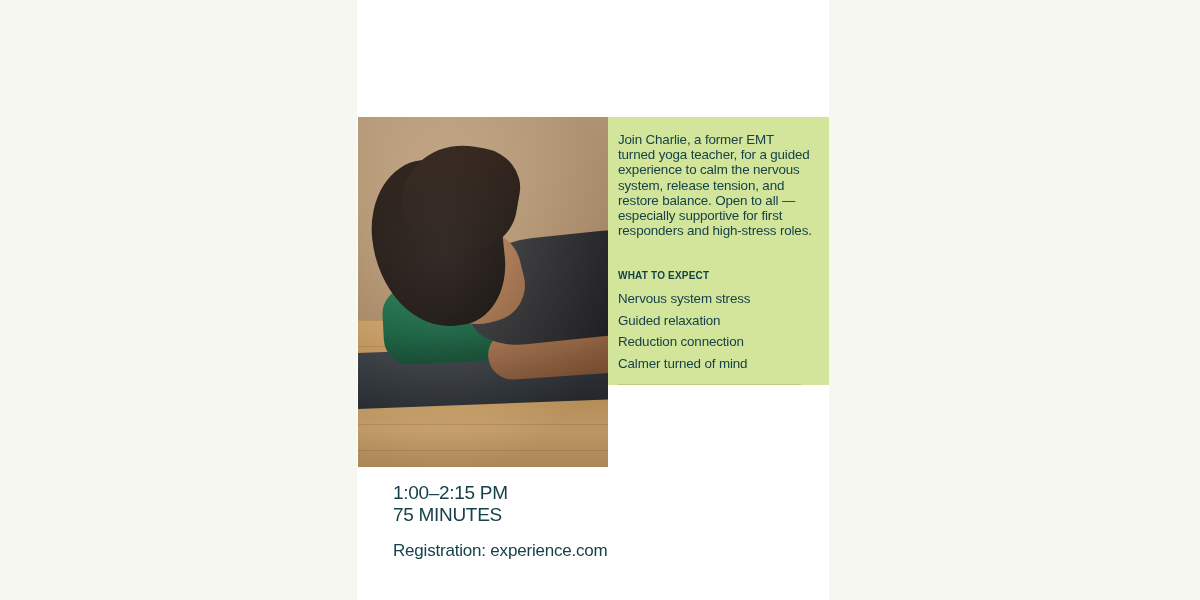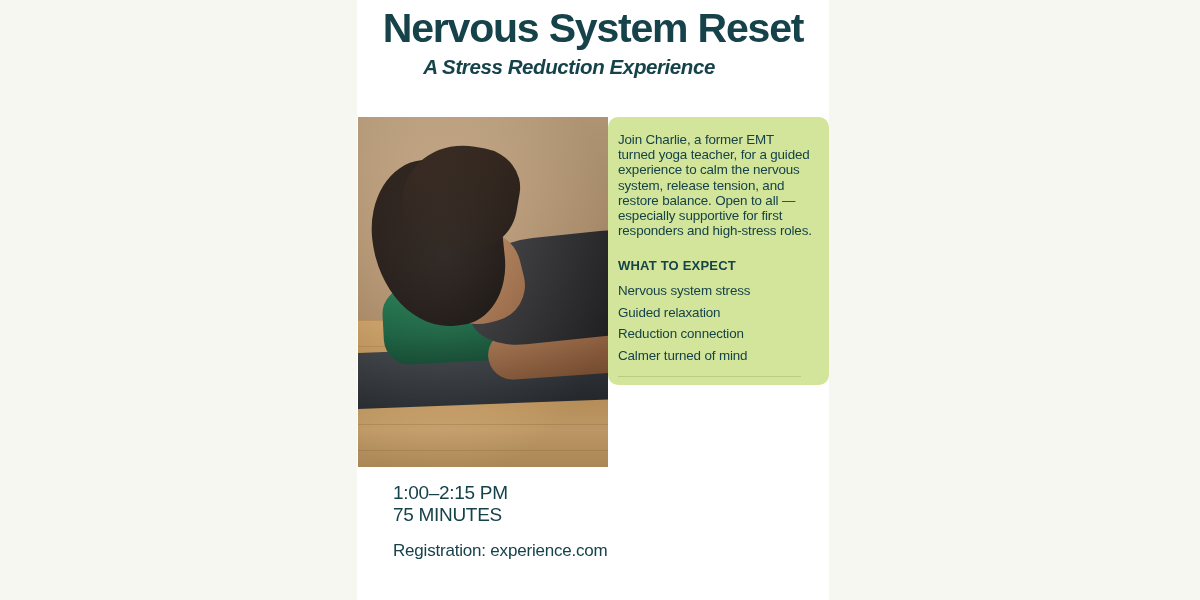--- a/index.html
+++ b/index.html
@@ -117,31 +117,30 @@
   .ph-shade {
     position: absolute; left: 0; top: 0; width: 100%; height: 100%;
     background: radial-gradient(ellipse at 35% 40%, rgba(255,255,255,0.10), rgba(0,0,0,0.16) 75%);
   }
   .info-panel {
     position: absolute;
     left: 250px; top: 0;
     width: 221px; height: 268px;
     background: #d2e59a;
     padding: 15px 16px 8px 10px;
-    border-radius: 10px;
   }
   .blurb {
     font-size: 13.4px;
     line-height: 15.2px;
     color: #16424a;
     letter-spacing: -0.15px;
   }
   .expect-head {
-    margin-top: 20px;
-    font-size: 13px;
+    margin-top: 32px;
+    font-size: 10px;
     font-weight: 700;
     color: #16424a;
     letter-spacing: 0.2px;
   }
   .expect-list { margin-top: 7px; }
   .expect-item {
     font-size: 13.4px;
     line-height: 21.5px;
     color: #16424a;
     letter-spacing: -0.15px;
@@ -175,24 +174,20 @@
     font-size: 17px;
     color: #16424a;
     letter-spacing: -0.2px;
   }
 </style>
 </head>
 <body>
 
 <div class="poster">
 
-  <div class="header">
-    <div class="title">Nervous System Reset</div>
-    <div class="subtitle">A Stress Reduction Experience</div>
-  </div>
 
   <div class="media-row">
 
     <div class="photo">
       <div class="ph-wall"></div>
       <div class="ph-wall2"></div>
       <div class="ph-floor"></div>
       <div class="ph-floor-lines"></div>
       <div class="ph-mat"></div>
       <div class="ph-bolster"></div>

